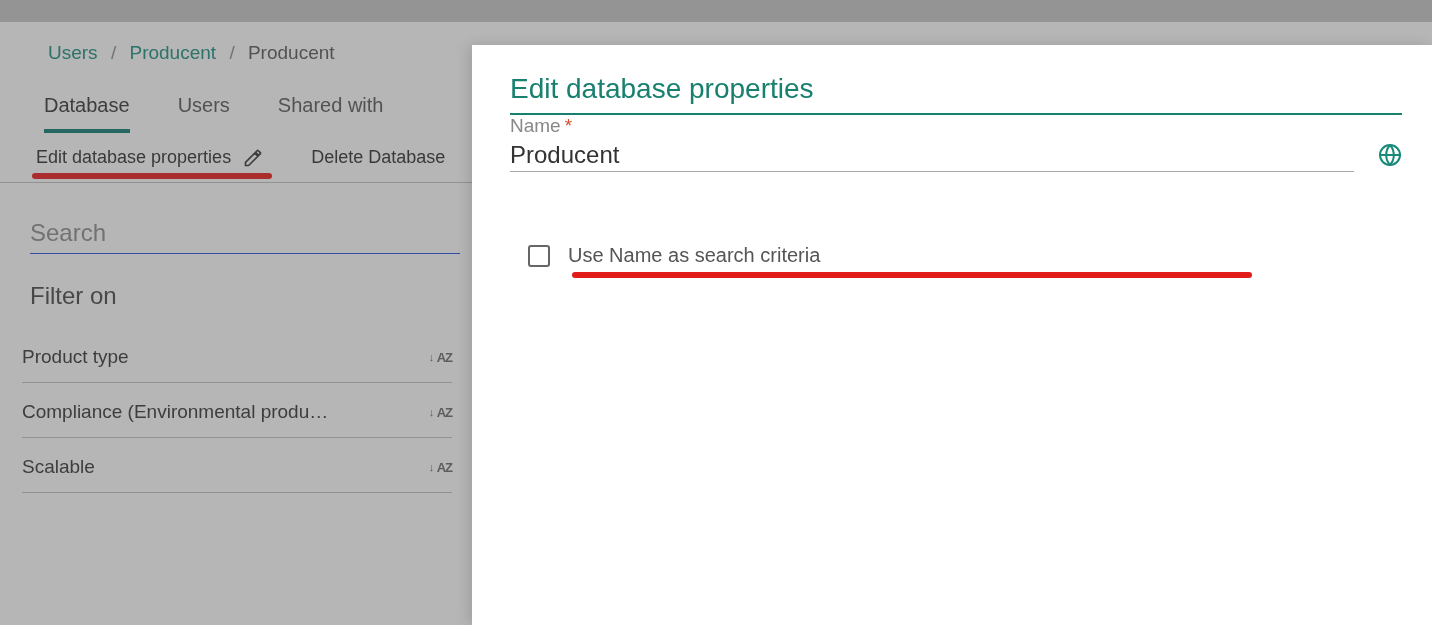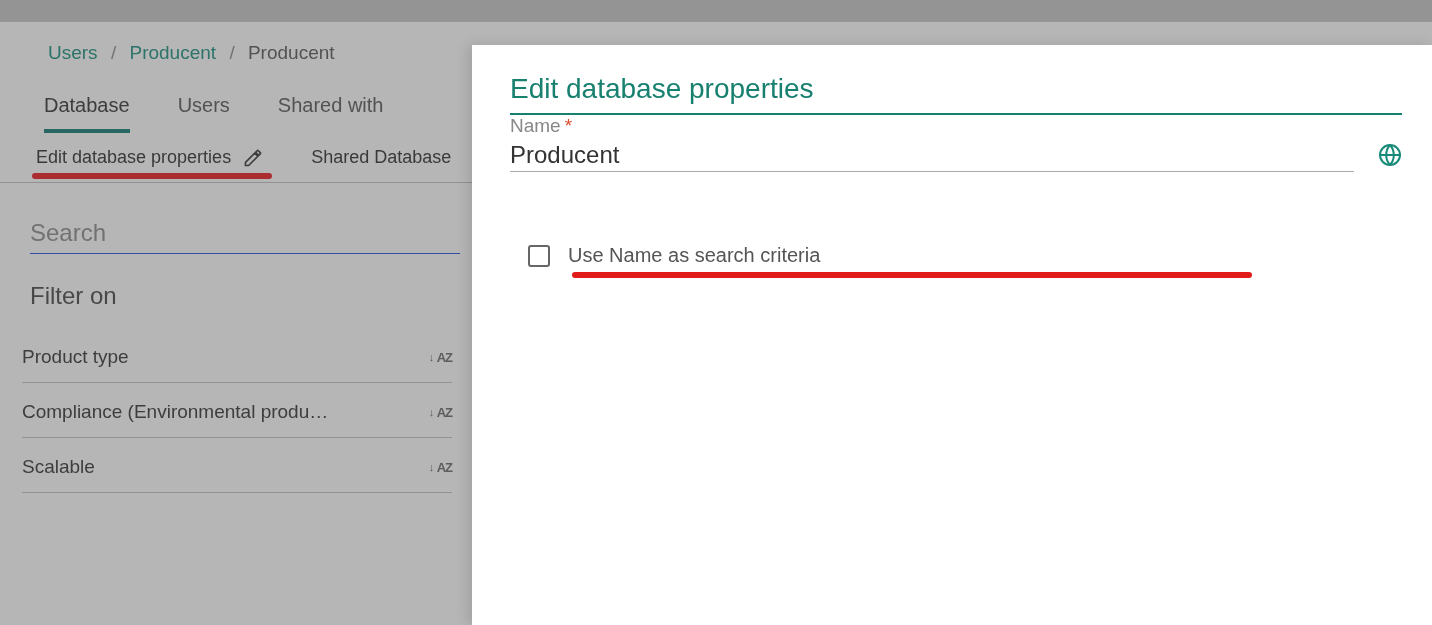--- a/index.html
+++ b/index.html
@@ -258,21 +258,21 @@
 
   <div class="actions">
     <div class="action-item">
       <span>Edit database properties</span>
       <svg width="20" height="20" viewBox="0 0 24 24" fill="none" stroke="#333" stroke-width="2">
           <path d="M3 17.25V21h3.75L17.81 9.94l-3.75-3.75L3 17.25zM20.71 7.04a1 1 0 0 0 0-1.41l-2.34-2.34a1 1 0 0 0-1.41 0l-1.83 1.83 3.75 3.75 1.83-1.83z"></path>
         </svg>
       <div class="redline1"></div>
     </div>
     <div class="action-item">
-      <span>Shared Database</span>
+      <span>Delete Database</span>
     </div>
   </div>
 
   <div class="divider"></div>
 
   <div class="search-wrap">
     <input class="search-input" placeholder="Search" style="">
   </div>
 
   <div class="filter-title">Filter on</div>

